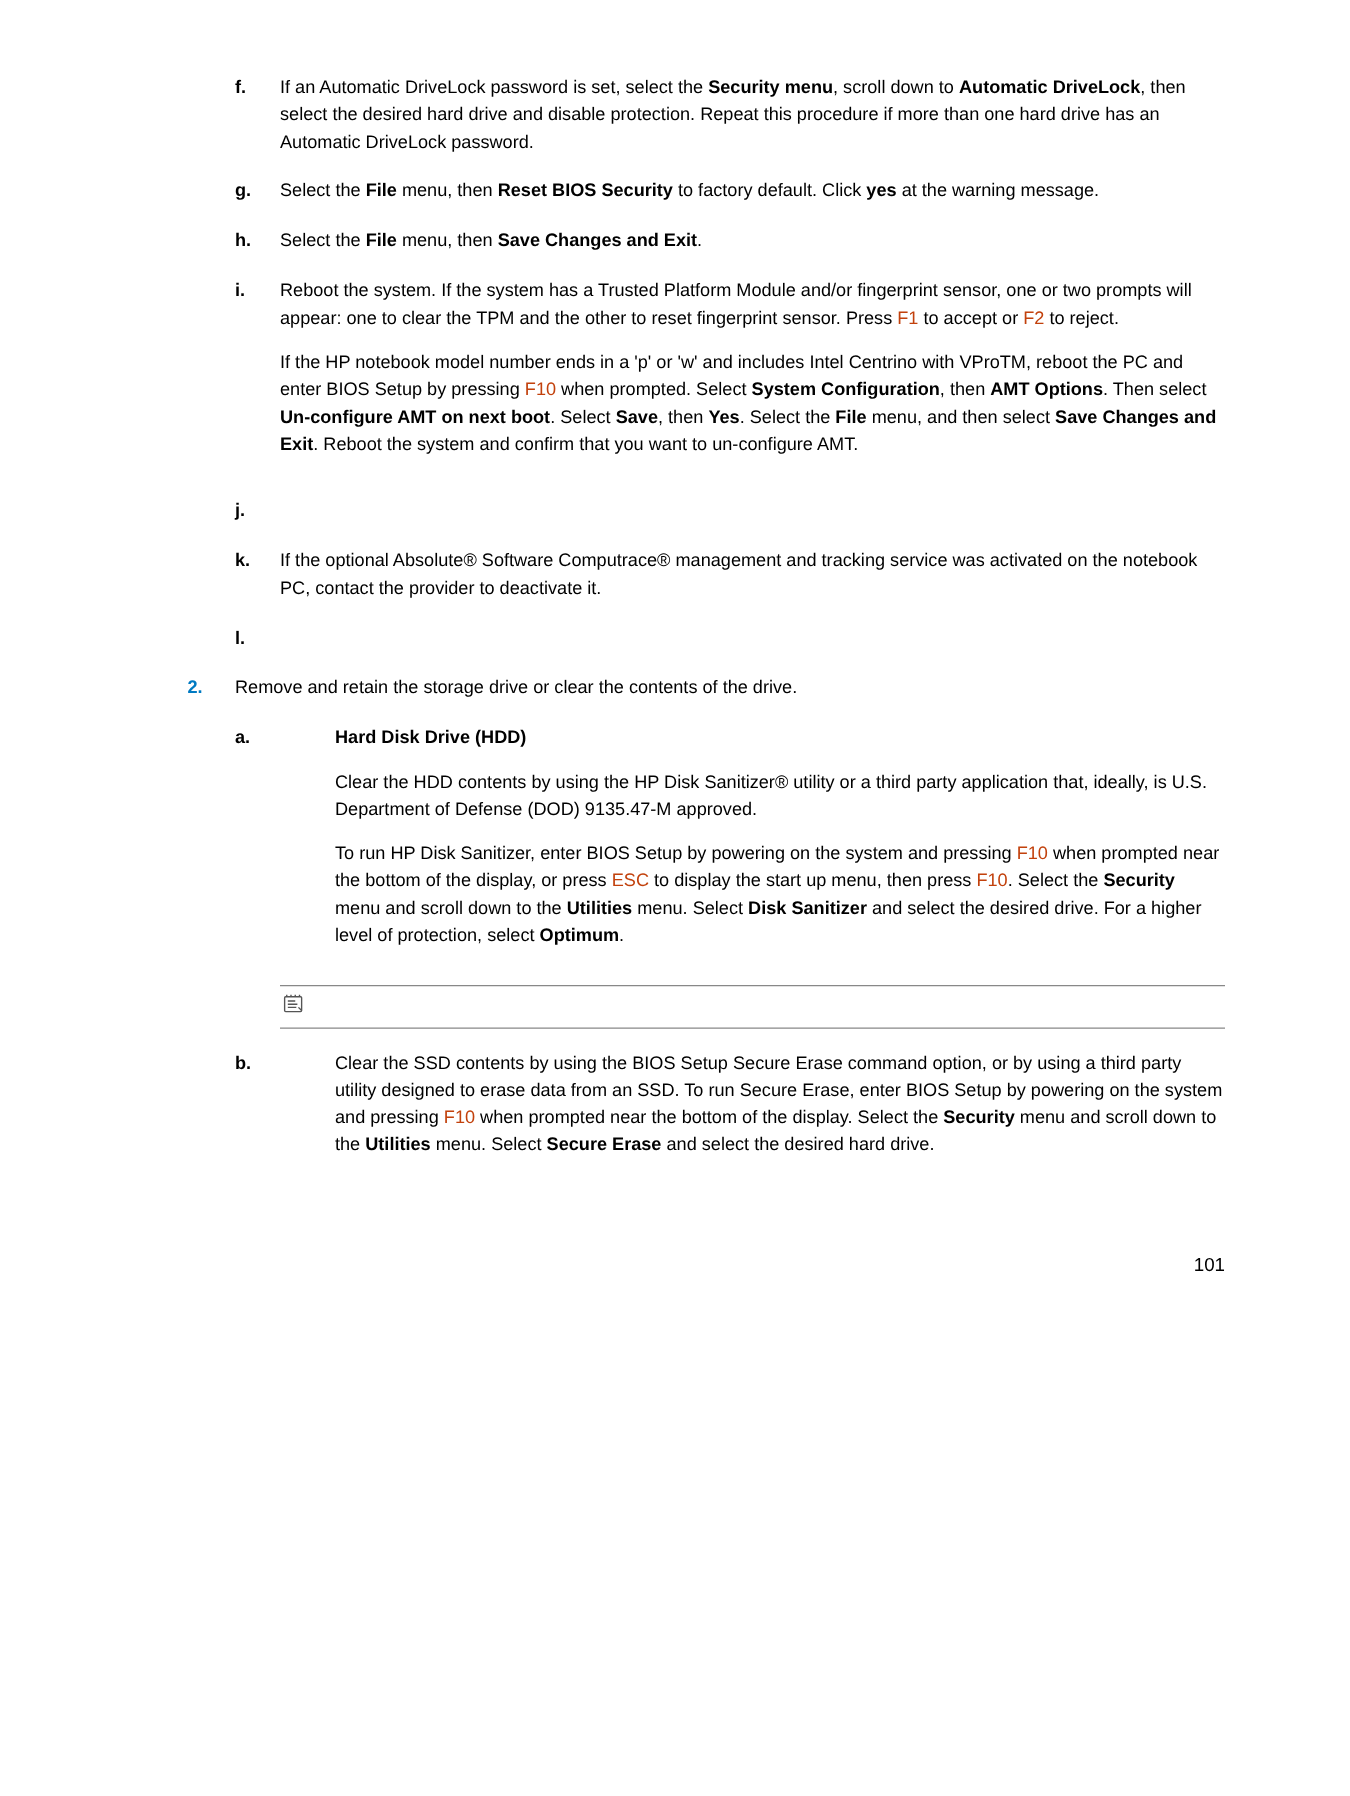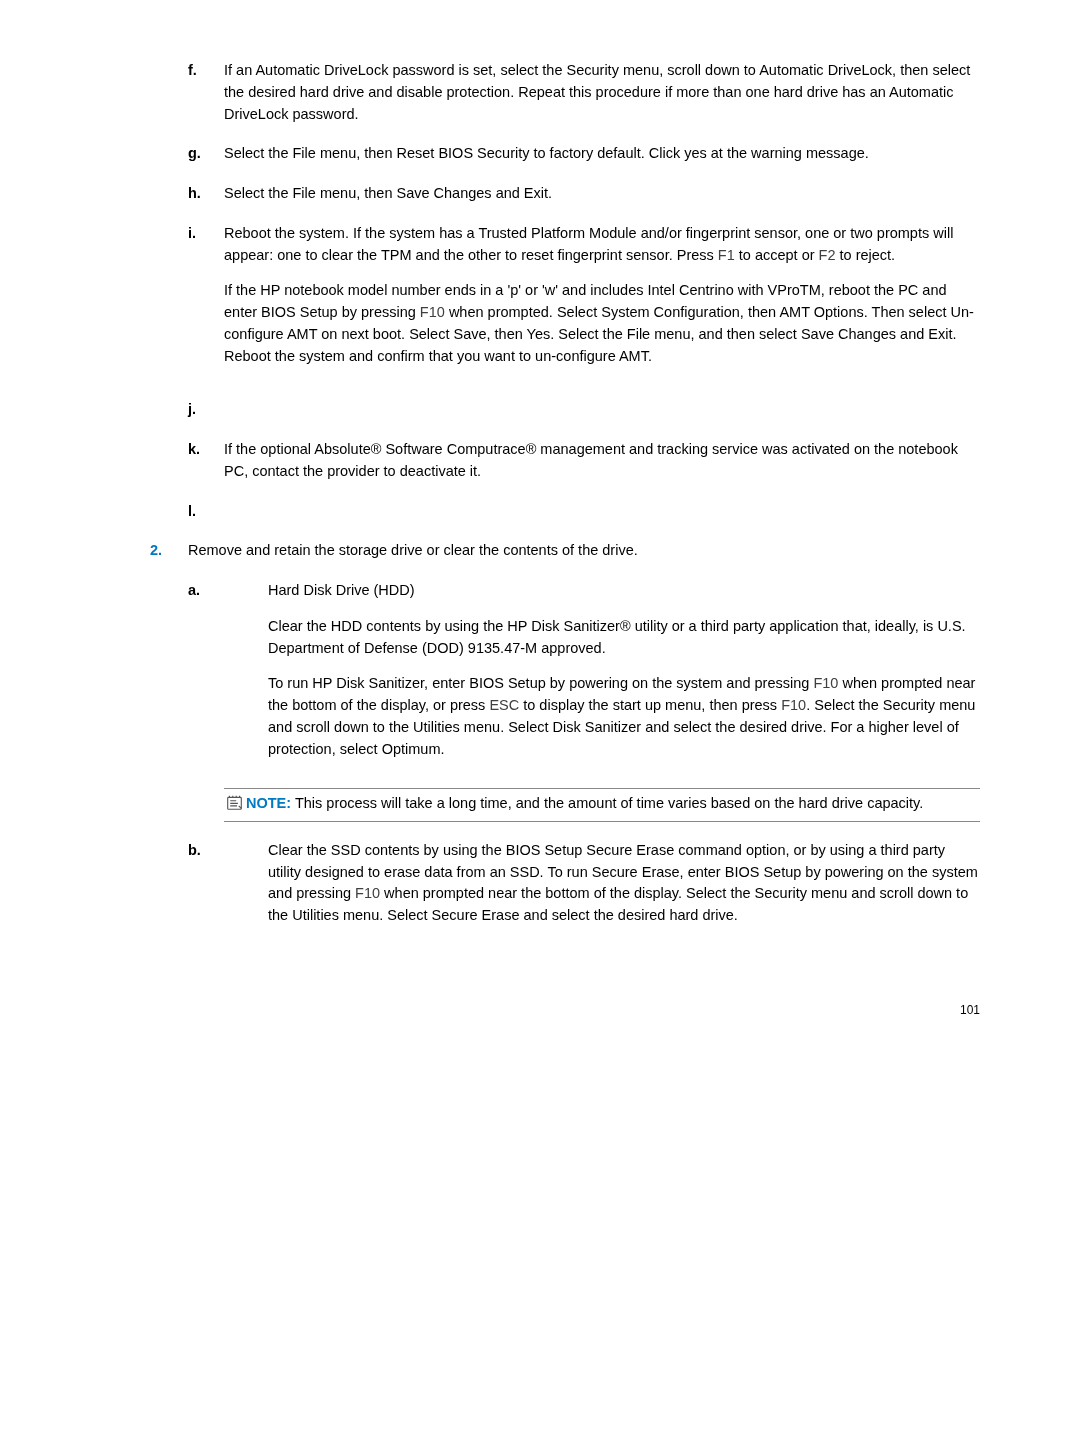--- a/index.html
+++ b/index.html
@@ -55,43 +55,43 @@
   flex-shrink: 0;
   font-weight: bold;
 }
 .step-nested .content {
   flex: 1;
   margin-left: 44px;
 }
 .para {
   margin-bottom: 14px;
 }
-b { font-weight: normal; }
-.key { color: #404040; }
+b { font-weight: bold; }
+.key { color: #c2410c; }
 .note-box {
   border-top: 1px solid #888;
   border-bottom: 1px solid #888;
   margin: 8px 0 18px 124px;
   padding: 4px 2px;
   display: flex;
 }
 .note-box .note-icon {
   width: 20px;
   flex-shrink: 0;
   color: #444;
   font-size: 15px;
   position: relative;
   top: 1px;
 }
 .note-box .note-content { flex: 1; }
 .note-label { color: #007ac2; font-weight: bold; }
 .page-number {
   text-align: right;
   margin-top: 60px;
-  font-size: 12px;
+  font-size: 15px;
 }
 svg.note-svg {
   width: 17px;
   height: 17px;
   stroke: #555;
   fill: none;
   stroke-width: 1.3;
 }
 </style>
 </head>
@@ -145,24 +145,20 @@
 
 <div class="note-box">
   <div class="note-icon">
     <svg class="note-svg" viewBox="0 0 20 20">
       <rect x="2" y="4" width="16" height="14" rx="1"></rect>
       <path d="M4 2 L4 4 M8 2 L8 4 M12 2 L12 4 M16 2 L16 4"></path>
       <path d="M5 8 L12 8 M5 11 L14 11 M5 14 L13 14"></path>
       <path d="M15 14 L18 17"></path>
     </svg>
   </div>
-  <div class="note-content">
-    <span class="note-label">NOTE:</span>
-    <span>This process will take a long time, and the amount of time varies based on the hard drive capacity.</span>
-  </div>
 </div>
 
 <div class="step-nested">
   <div class="marker">b.</div>
   <div class="content">
     <div class="para">Clear the SSD contents by using the BIOS Setup Secure Erase command option, or by using a third party utility designed to erase data from an SSD. To run Secure Erase, enter BIOS Setup by powering on the system and pressing <span class="key">F10</span> when prompted near the bottom of the display. Select the <b>Security</b> menu and scroll down to the <b>Utilities</b> menu. Select <b>Secure Erase</b> and select the desired hard drive.</div>
   </div>
 </div>
 
 <div class="page-number">101</div>

